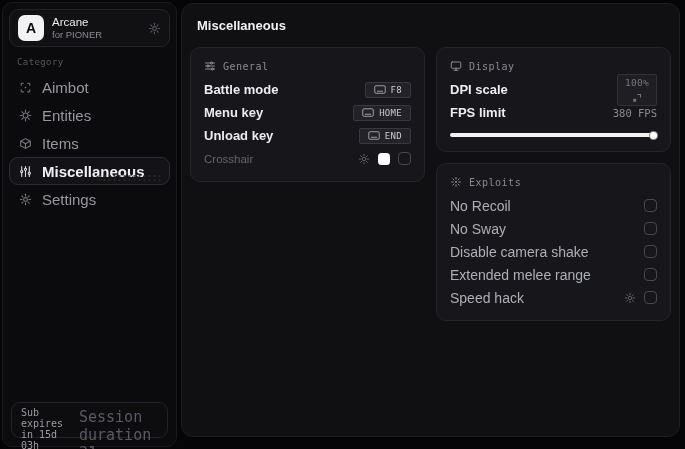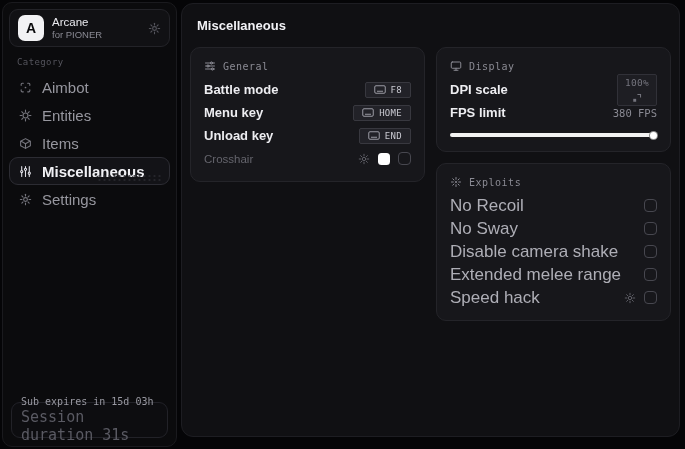--- a/index.html
+++ b/index.html
@@ -30,39 +30,39 @@
               color:#97979f; font-size:15px; cursor:pointer; position:relative; }
   .nav-item .nicon { color:#75757d; display:flex; }
   .nav-item.selected { background:#131317; border-color:#2c2c33; color:#f1f1f5;
                        font-weight:bold; }
   .nav-item.selected .nicon { color:#dfdfe6; }
   .dots { position:absolute; right:8px; bottom:3px; width:64px; height:7px;
           background-image:radial-gradient(circle, #2a2a30 1px, transparent 1.2px);
           background-size:5px 4px; opacity:.8; }
   .side-footer { position:absolute; left:8px; right:8px; bottom:8px; height:36px;
                  border:1px solid #222228; border-radius:9px; background:#0d0d10;
-                 padding:4px 9px; display:flex; flex-direction:column; justify-content:center; }
+                 padding:4px 9px; display:flex; flex-direction:row; justify-content:center; }
   .f1 { color:#9a9aa3; font-size:10px; }
   .f2 { color:#5a5a63; font-size:15px; margin-top:1px; }
 
   
   .main { position:absolute; left:181px; top:3px; width:499px; height:434px;
           background:#101013; border:1px solid #1d1d22; border-radius:12px;
           padding:14px 8px 0 8px; }
   .page-title { color:#f2f2f6; font-size:13px; font-weight:bold; margin:0 0 14px 7px; }
   .grid { display:grid; grid-template-columns:1fr 1fr; gap:11px; align-items:start; }
   .card { background:#17171b; border:1px solid #242429; border-radius:10px;
           padding:9px 13px 11px 13px; }
   .card-h { display:flex; align-items:center; gap:7px; color:#8a8a93;
             font-size:10px; letter-spacing:.5px; height:18px; margin-bottom:3px; }
   .card-h svg { color:#8a8a93; }
   .row { height:23px; display:flex; align-items:center; justify-content:space-between; }
   .lbl-strong { color:#ededf1; font-size:13px; font-weight:bold; }
   .lbl-dim { color:#64646c; font-size:11.5px; }
-  .lbl-mid { color:#aeaeb6; font-size:17px; }
+  .lbl-mid { color:#aeaeb6; font-size:14px; }
   .controls { display:flex; align-items:center; gap:8px; }
 
   .chip { display:inline-flex; align-items:center; gap:5px; background:#222228;
           border:1px solid #38383f; border-radius:2px; padding:2px 8px;
           color:#c9c9d1; font-size:9px; letter-spacing:.3px; cursor:pointer; }
   .chip svg { color:#9a9aa3; }
   .dpi-chip { background:#1e1e23; border:1px solid #313138; color:#74747d;
               font-size:9.5px; padding:2px 7px;flex-direction:column; }
   .dpi-chip svg { color:#74747d; }
 

